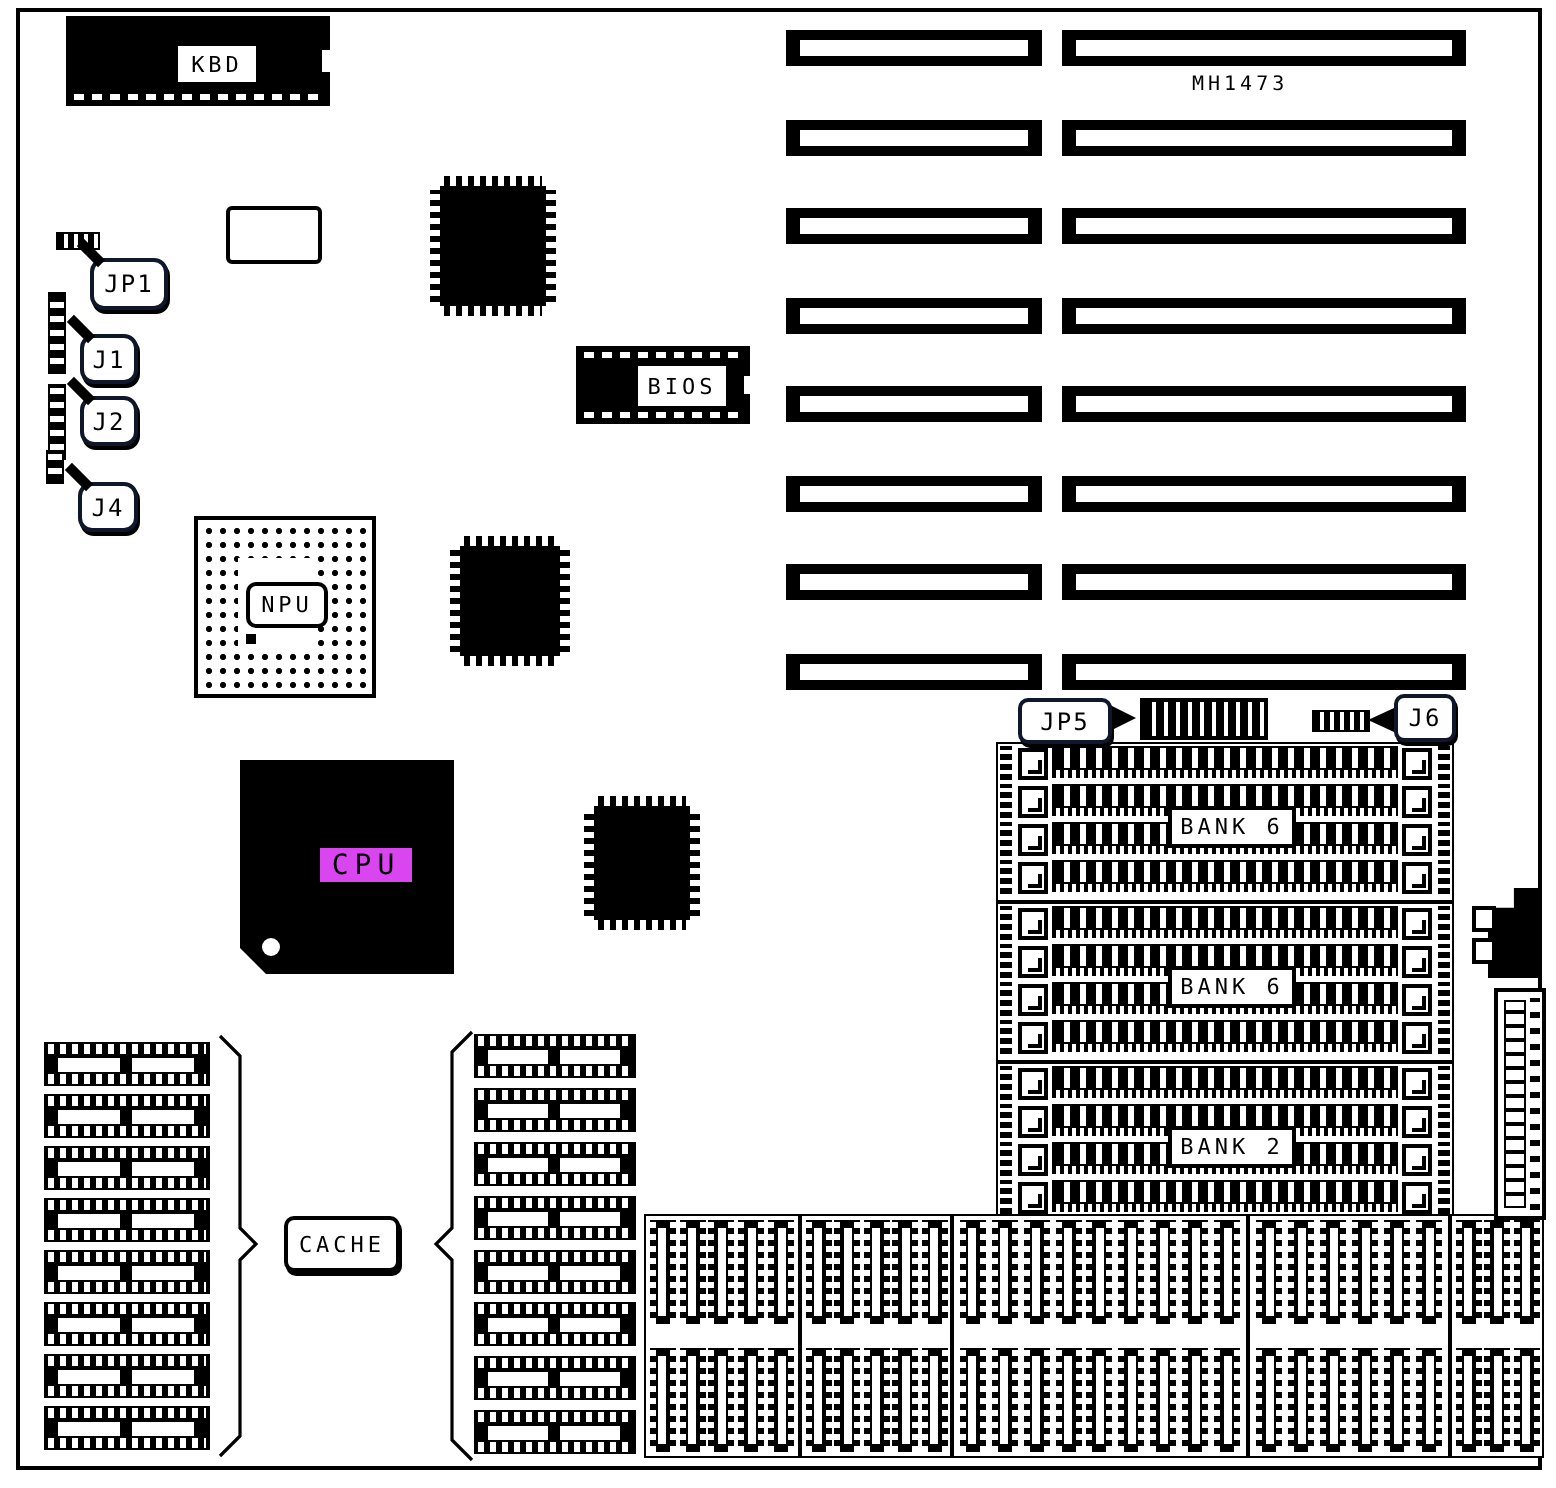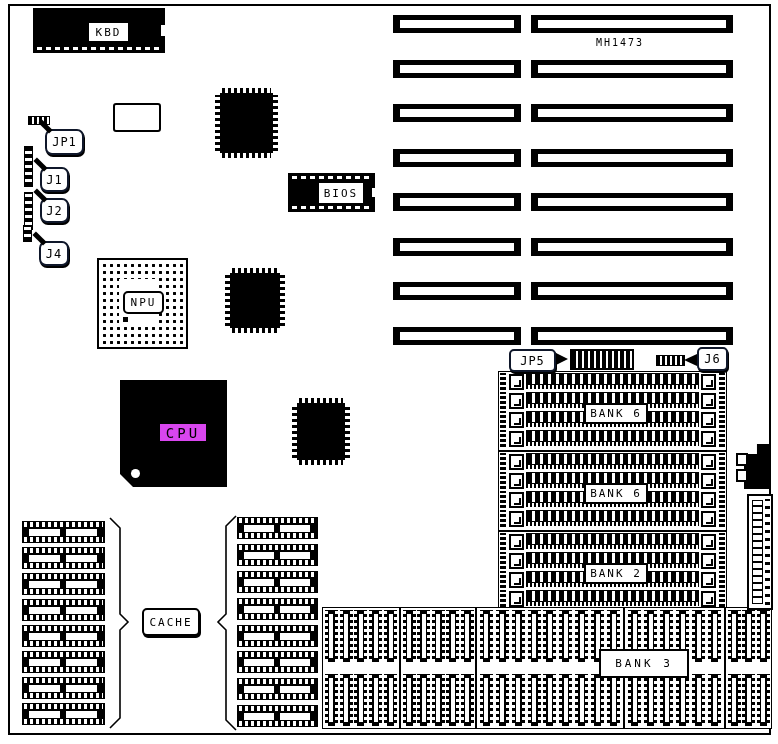--- a/index.html
+++ b/index.html
@@ -537,21 +537,20 @@
     </div>
 
   <svg style="left:108px;top:518px;" width="24" height="212">
     <polyline points="2,0 12,10 12,96 20,104 12,112 12,200 2,210" fill="none" stroke="#000" stroke-width="1.6"></polyline>
   </svg>
   <div class="lbl heavy round shadow" style="position:absolute;left:142px;top:608px;width:54px;height:24px;">CACHE</div>
   <svg style="left:216px;top:516px;" width="24" height="216">
     <polyline points="20,0 10,10 10,98 2,106 10,114 10,204 20,214" fill="none" stroke="#000" stroke-width="1.6"></polyline>
   </svg>
 
-  <div class="lbl heavy" style="position:absolute;left:599px;top:649px;width:86px;height:25px;letter-spacing:3px;">BANK 3</div>
 
   <div class="din" style="left:744px;top:444px;width:27px;height:45px;"></div>
   <div class="din-tab" style="left:736px;top:453px;"></div>
   <div class="din-tab" style="left:736px;top:469px;"></div>
   <div class="sip" style="left:747px;top:494px;width:22px;height:112px;">
     <div class="sq"></div>
     <div class="pn"></div>
   </div>
 </div>
 

